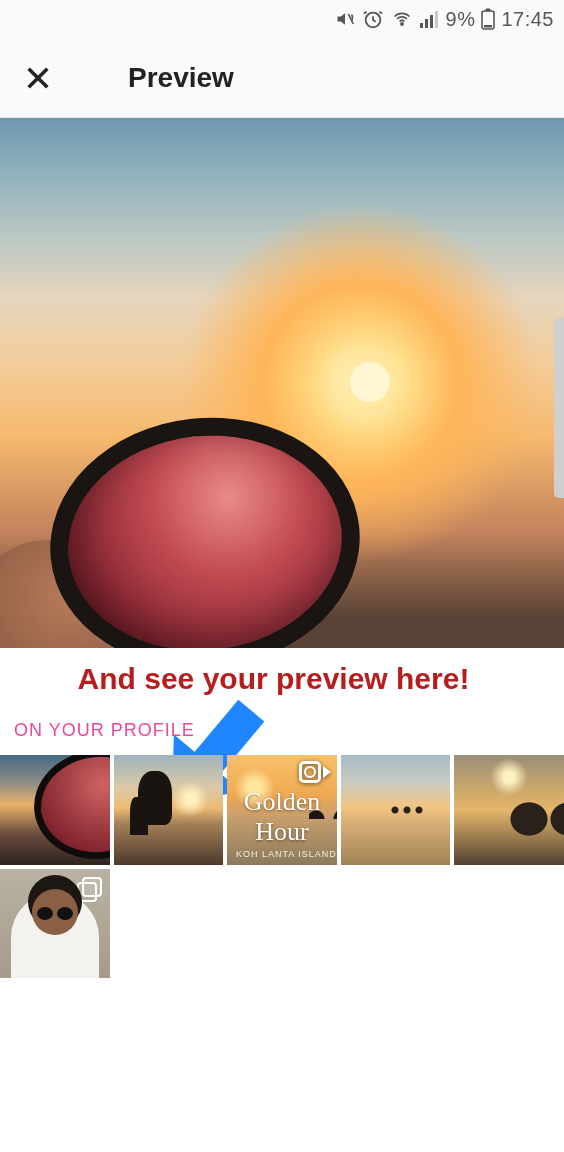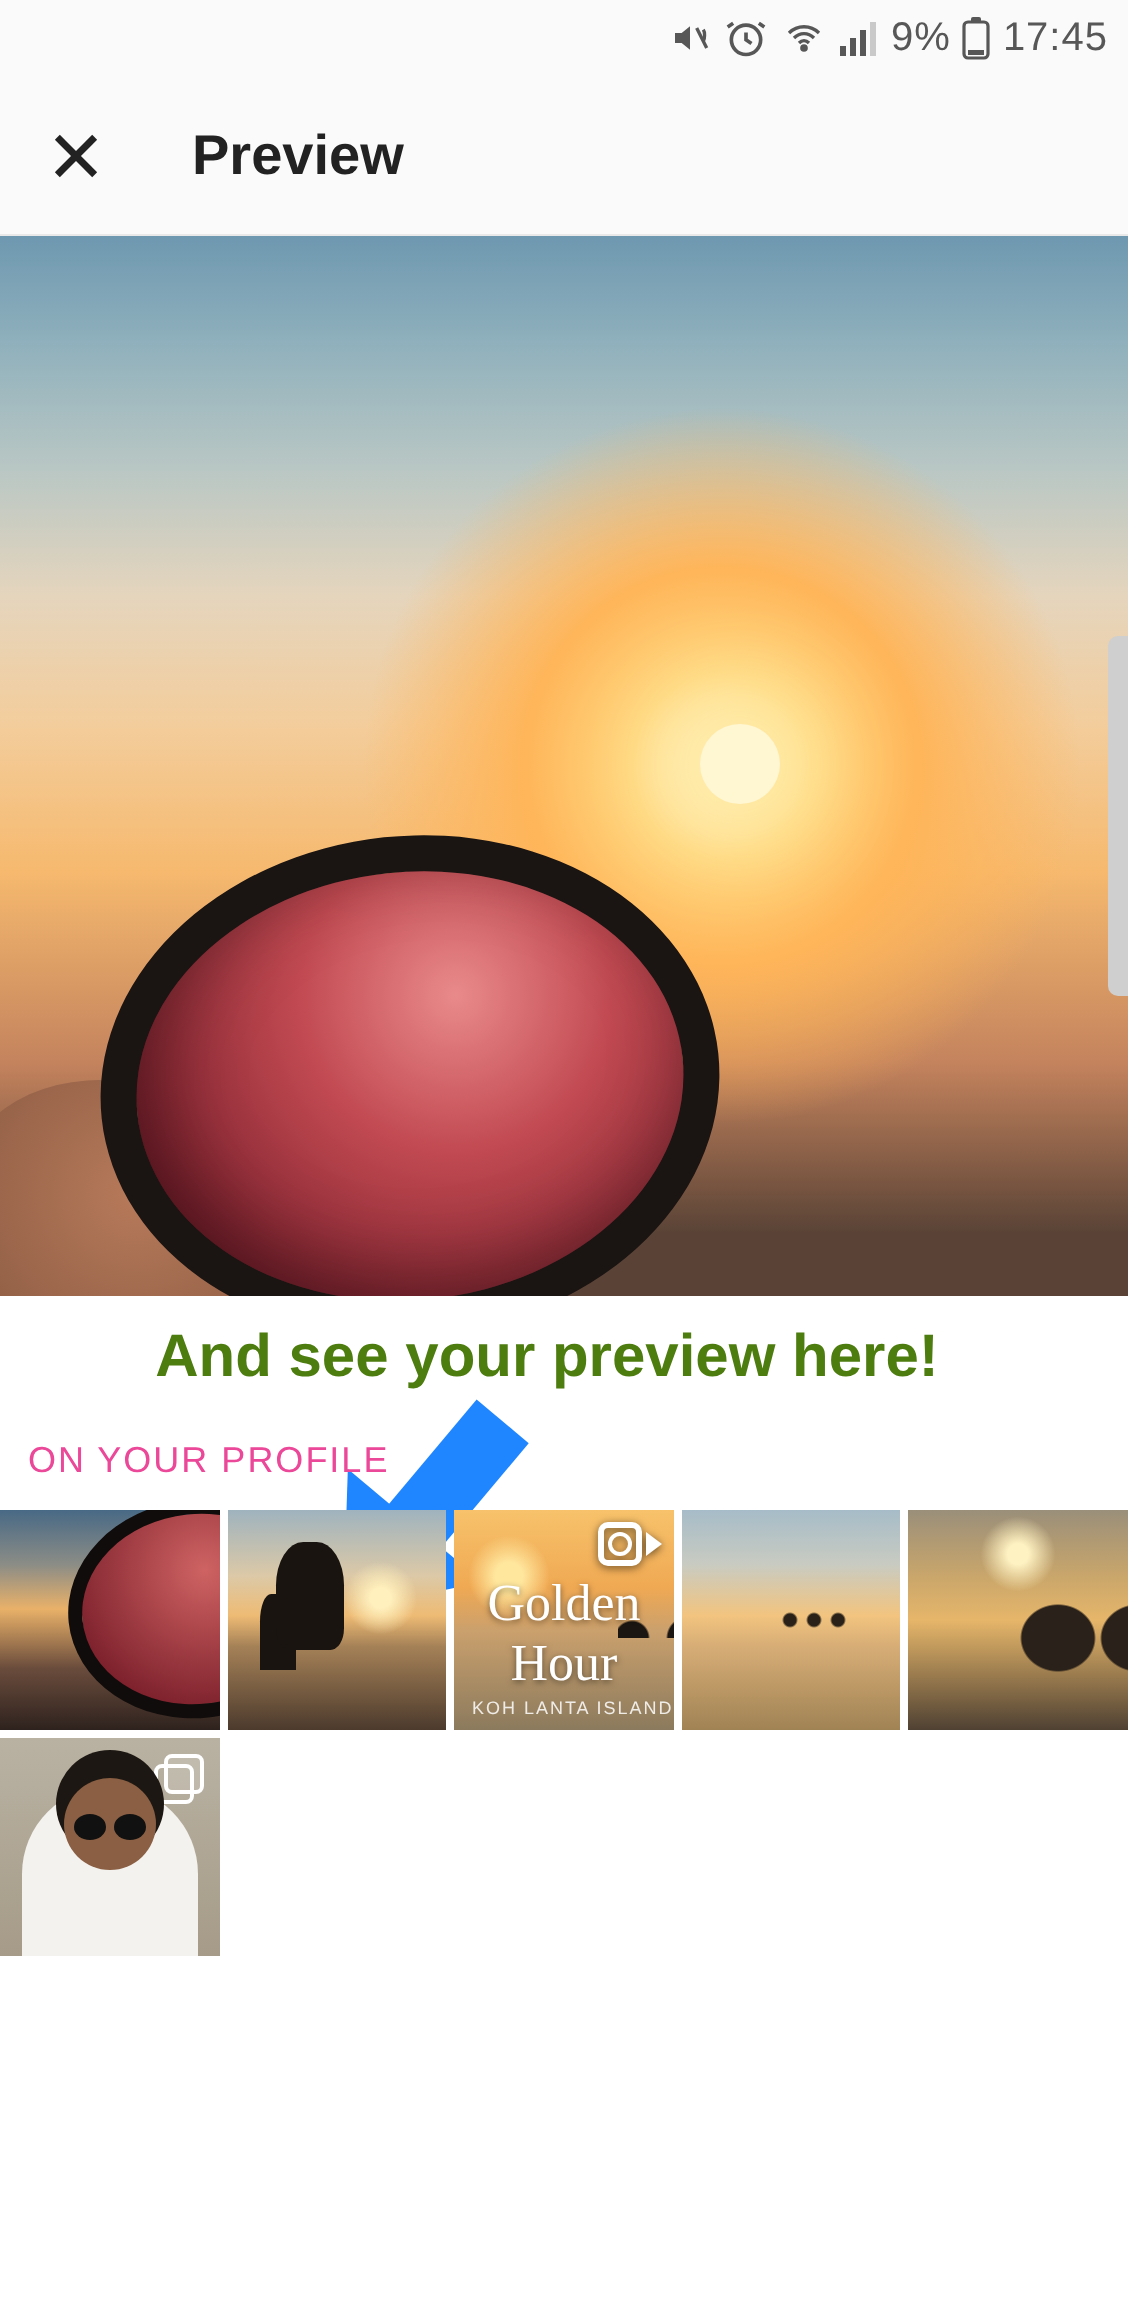--- a/index.html
+++ b/index.html
@@ -28,20 +28,21 @@
   .status-bar svg { display:block; }
 
   
   .header {
     height: 80px;
     background: #fafafa;
     border-bottom: 1px solid #e9e9e9;
     display: flex;
     align-items: center;
     padding-left: 22px;
+    gap: 32px;
   }
   .close-btn {
     width: 32px; height: 32px;
     display: flex; align-items:center; justify-content:center;
     cursor: pointer;
   }
   .close-btn svg { stroke:#222; stroke-width:3; }
   .header-title {
     margin-left: 42px;
     font-size: 28px;
@@ -89,21 +90,21 @@
     background:#cfcfcf; border-radius:5px 0 0 5px;
   }
 
   
   .annotation-text {
     position:absolute;
     top:662px; left:0; right:17px;
     text-align:center;
     font-size:30px;
     font-weight:700;
-    color:#4d7c0f;
+    color:#b91c1c;
   }
   .arrow {
     position:absolute;
     top:696px; left:152px;
     width:120px; height:120px;
     transform: rotate(40deg);
   }
   .arrow .shaft{
     position:absolute; left:44px; top:0; width:34px; height:78px;
     background:#1f86ff;

